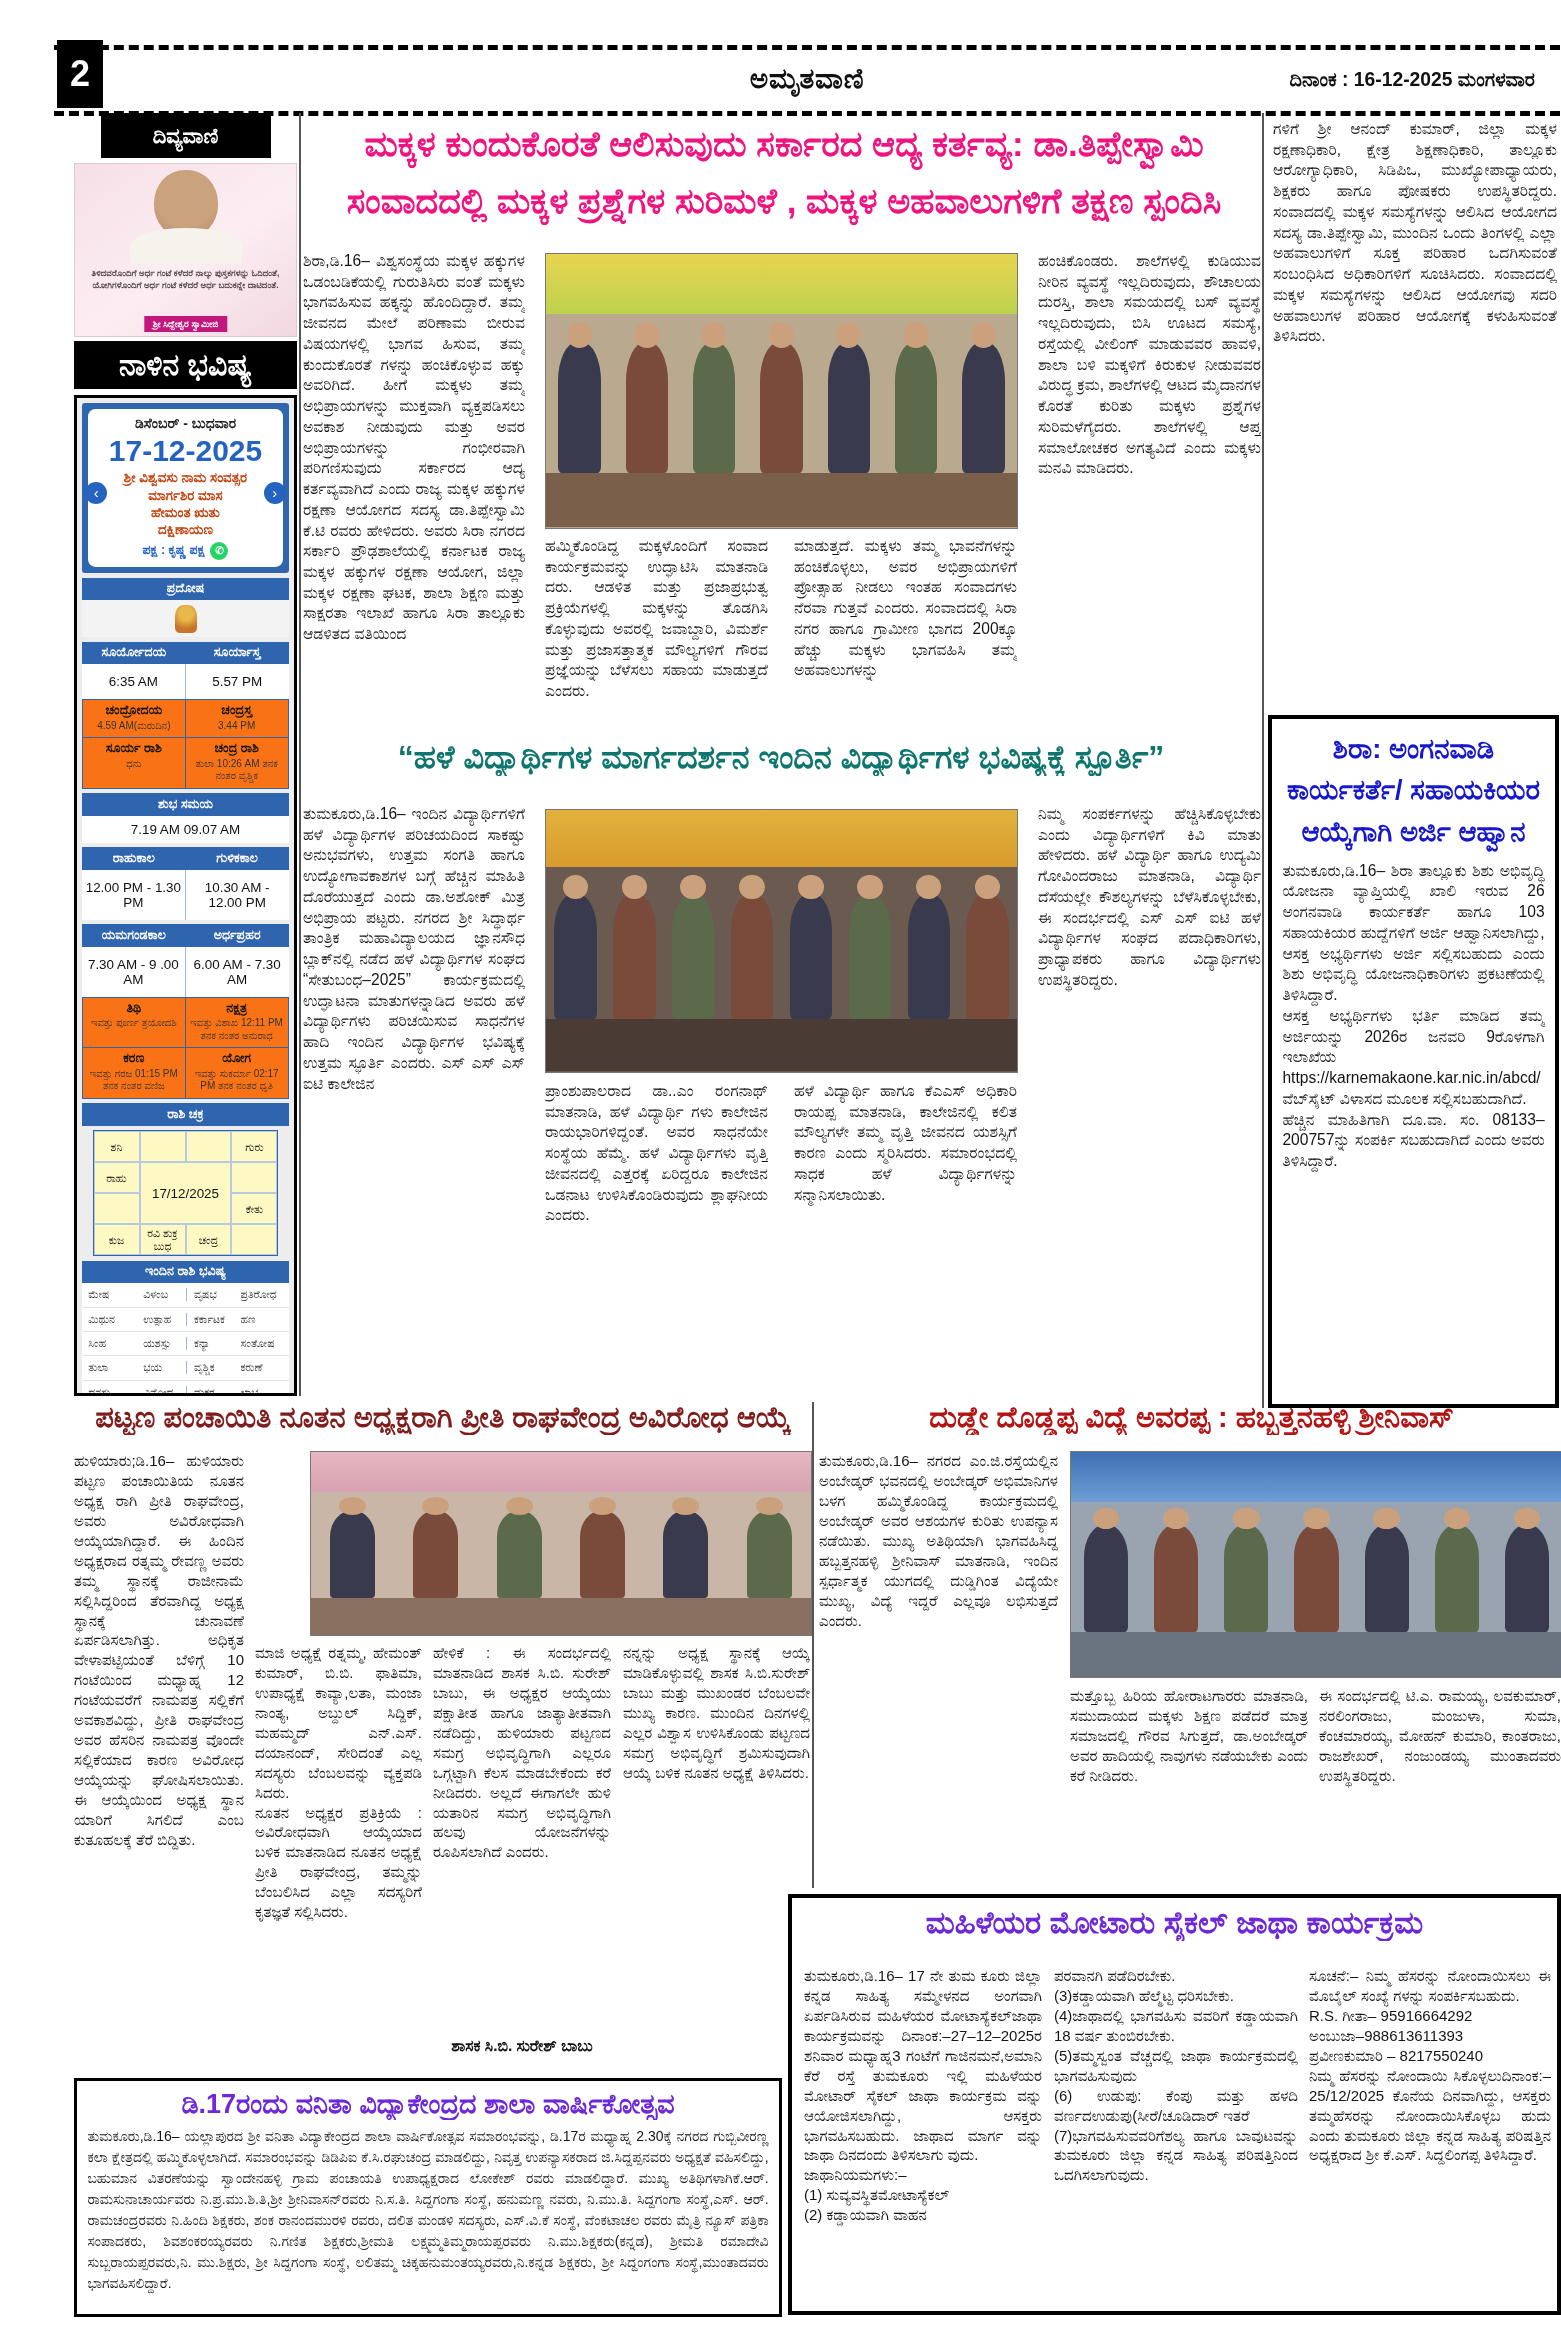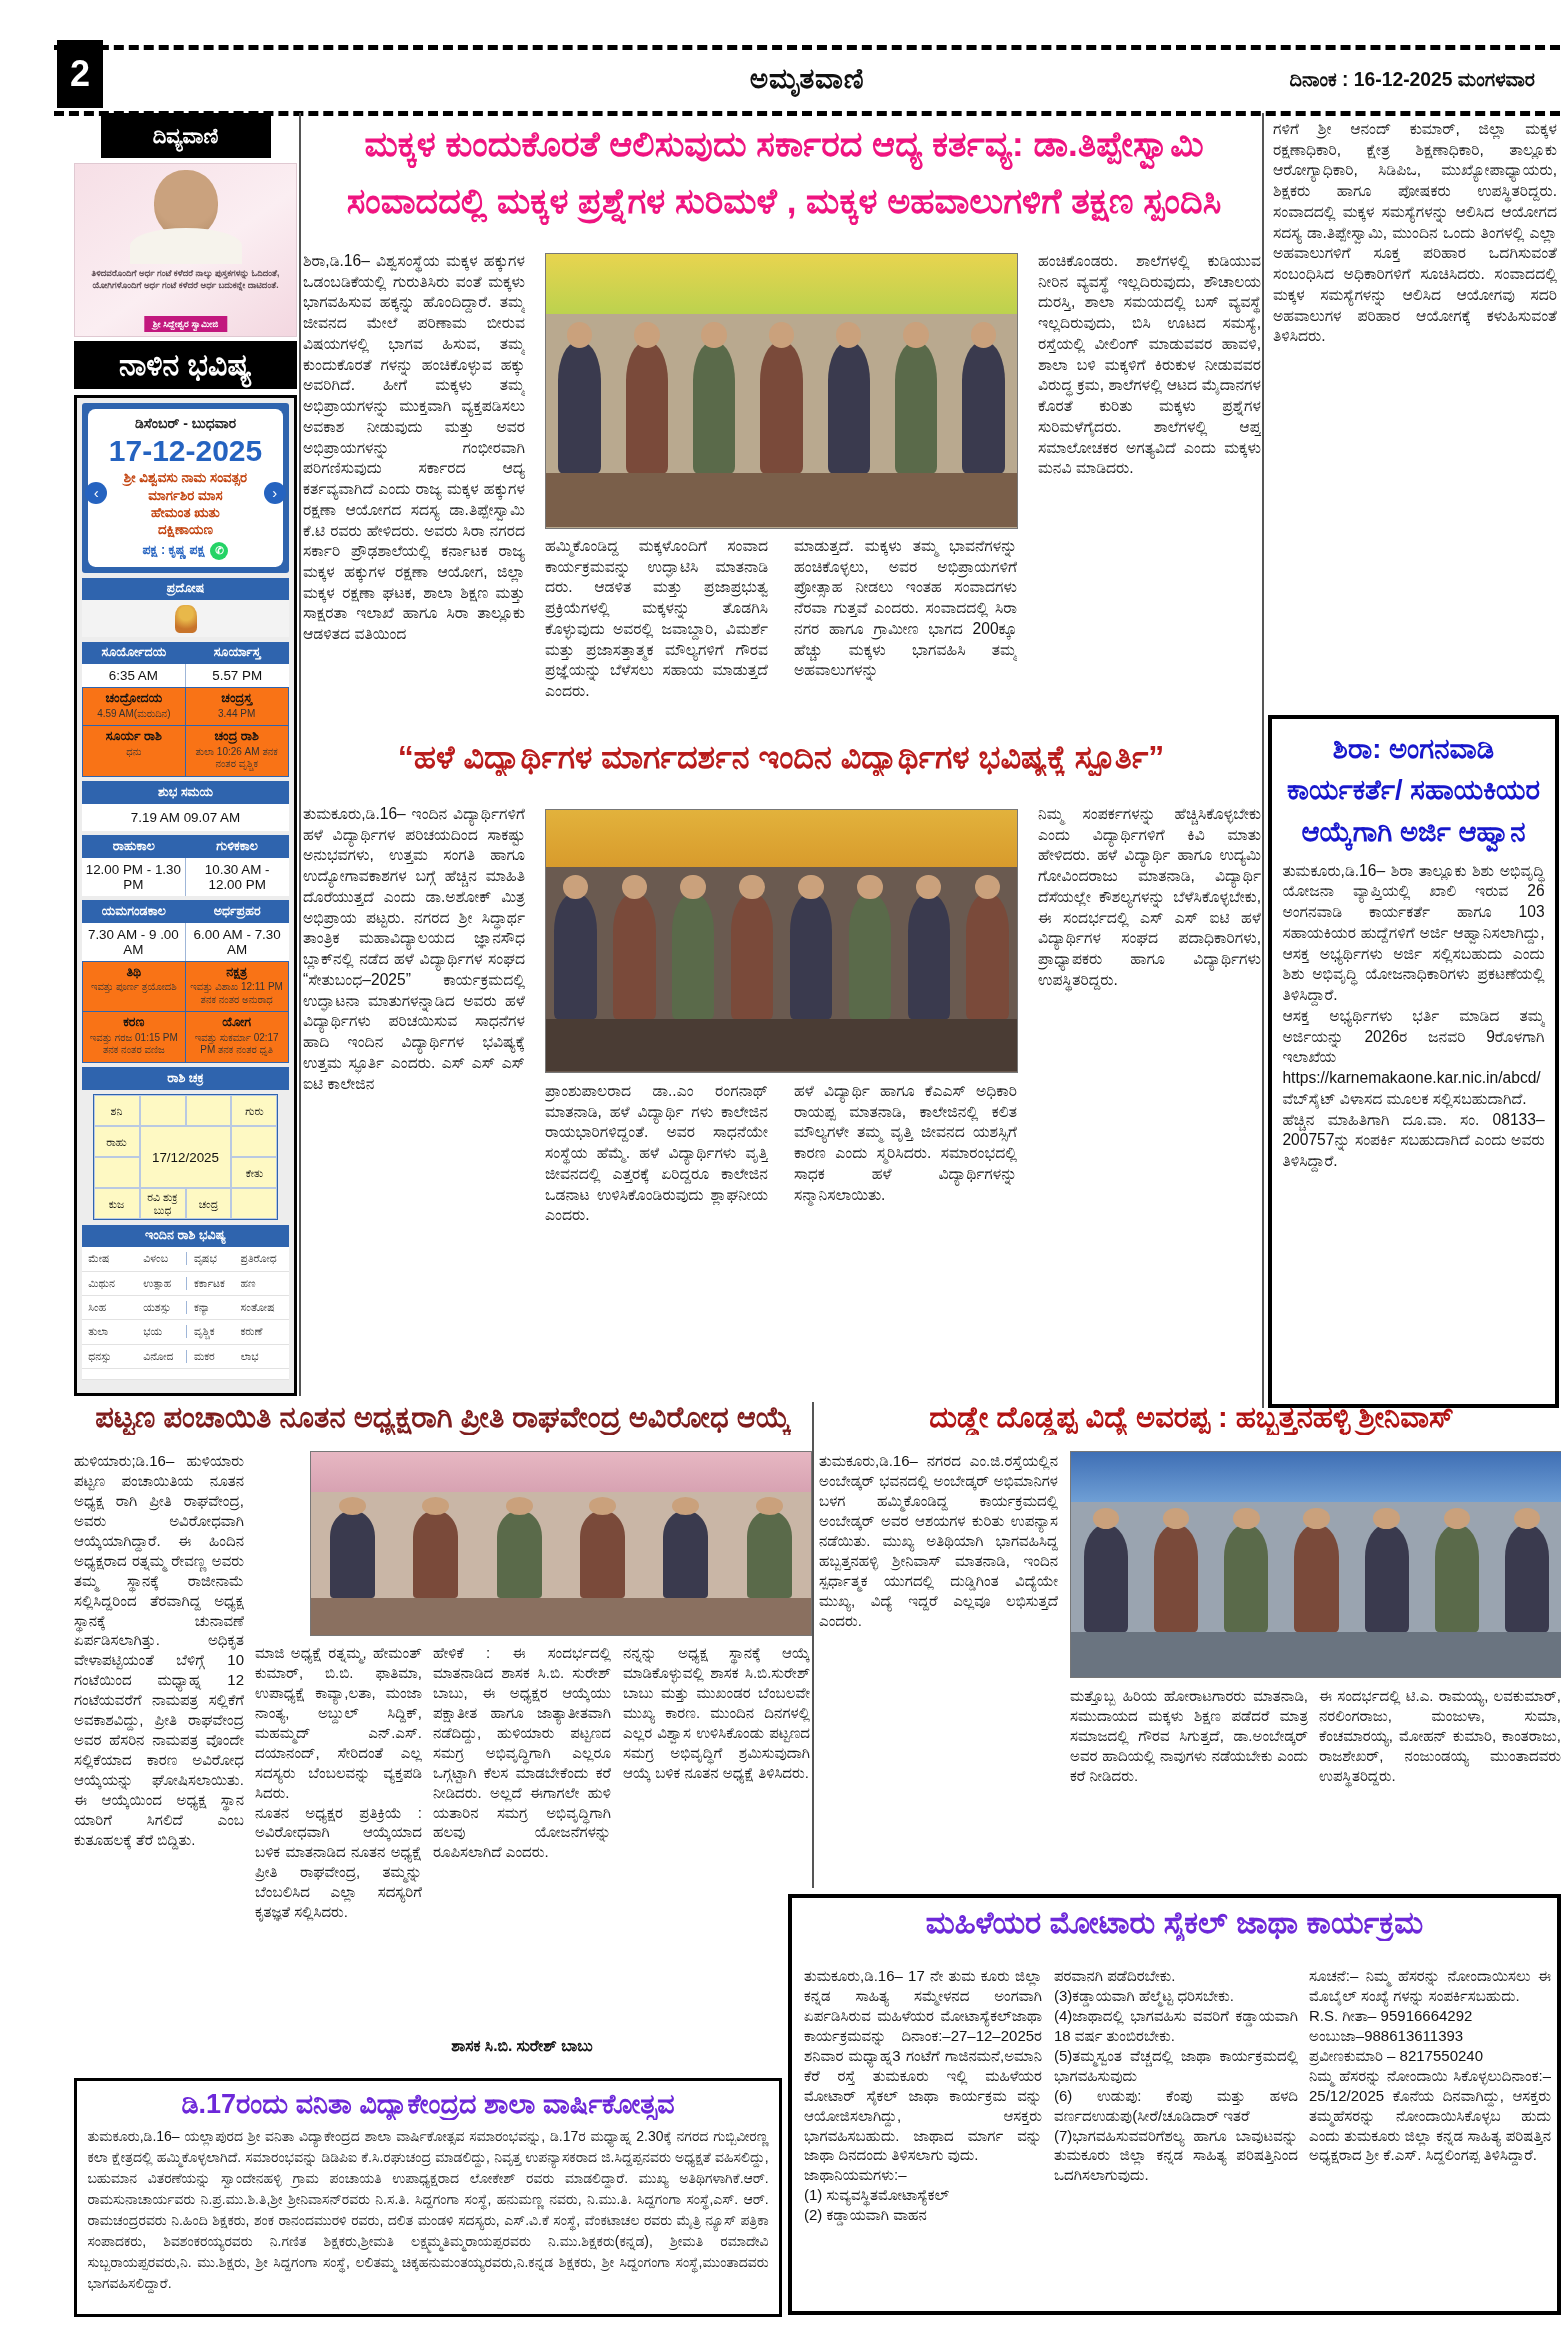--- a/index.html
+++ b/index.html
@@ -26,41 +26,41 @@
   .calinner{background:#fff;border-radius:7.4px;text-align:center;position:relative;padding:6px 19.3px 7.4px;}
   .calmonth{font-size:14px;font-weight:bold;color:#222;}
   .caldate{font-size:30px;font-weight:bold;color:#2563c0;margin:1.5px 0;}
   .calline{font-size:13.4px;font-weight:bold;color:#c2410c;line-height:1.3;}
   .calpaksha{font-size:12.6px;font-weight:bold;color:#2563c0;margin-top:3px;}
   .navarrow{position:absolute;top:46%;width:22px;height:22px;background:#2563c0;color:#fff;border-radius:50%;font-size:15px;line-height:22px;text-align:center;cursor:pointer;}
   .wicon{display:inline-block;width:18px;height:18px;background:#25d366;color:#fff;border-radius:50%;font-size:10.4px;line-height:18px;text-align:center;vertical-align:middle;margin-left:6px;}
   .bar{background:#2f64ae;color:#fff;font-size:12.6px;font-weight:bold;text-align:center;padding:3.7px 1.5px;margin-top:4.5px;}
   .bar2{display:grid;grid-template-columns:1fr 1fr;background:#2f64ae;color:#fff;font-size:12.6px;font-weight:bold;text-align:center;padding:3.7px 0;margin-top:4.5px;}
   .vals2{display:grid;grid-template-columns:1fr 1fr;background:#fff;}
-  .vals2 > div{padding:4px 3px;text-align:center;font-size:13.4px;}
+  .vals2 > div{padding:10px 3px;text-align:center;font-size:13.4px;}
   .vals2 > div:first-child{border-right:0.7px solid #9fb6d8;}
   .gimg{height:37px;background:#f3f3f3;display:flex;align-items:center;justify-content:center;}
   .deity{width:22px;height:28px;background:radial-gradient(circle at 50% 30%,#e8b84a 30%,#c8742a 70%);border-radius:40% 40% 20% 20%;}
   .mtbl{display:grid;grid-template-columns:1fr 1fr;border:1.5px solid #2f64ae;background:#f97316;margin-top:0;}
   .mcell{padding:3px 2.2px 5.2px;text-align:center;}
   .mcell .mh{font-weight:bold;font-size:12.6px;}
   .mcell .mv{font-size:10px;color:#333;margin-top:1.5px;line-height:1.25;}
   .mtbl .mcell:nth-child(odd){border-right:0.7px solid #2f64ae;}
   .mtbl .mcell:nth-child(n+3){border-top:0.7px solid #2f64ae;}
   .sval{background:#fff;text-align:center;font-size:13.4px;padding:6px 1.5px;}
   .chk{display:grid;grid-template-columns:repeat(4,1fr);grid-template-rows:repeat(4,31px);border:1.5px solid #2f64ae;background:#fef9c3;margin:4.5px 10.4px 0;}
   .chc{border:0.7px solid #b9c9e2;display:flex;align-items:center;justify-content:center;font-size:10.8px;text-align:center;line-height:1.15;}
   .chcenter{font-size:13.4px;}
   .bhv{background:#fff;margin-top:0;}
   .bhr{display:grid;grid-template-columns:55px 1fr 55px 1fr;font-size:10.8px;padding:5.2px 6px;border-bottom:0.7px solid #e2e2e2;color:#333;}
   .bhr span:nth-child(3){border-left:0.7px solid #9fb6d8;padding-left:7.4px;}
   
   .hl{position:absolute;font-weight:bold;text-align:center;white-space:nowrap;overflow:hidden;}
   .hl-pink{color:#ef1480;font-size:35px;line-height:1.62;white-space:normal;}
-  .hl-green{color:#b91c1c;font-size:32px;}
+  .hl-green{color:#0f766e;font-size:32px;}
   .hl-blue{color:#7f1d1d;}
   .hl-red{color:#b21414;font-size:29px;}
   
   .photo{position:absolute;overflow:hidden;border:0.7px solid #777;}
   .photo .pbanner{height:22%;width:100%;}
   .photo .pscene{height:58%;width:100%;display:flex;justify-content:space-around;align-items:flex-end;}
   .photo .pfloor{height:20%;width:100%;}
   .person{display:block;width:9%;height:82%;border-radius:45% 45% 8% 8%/30% 30% 5% 5%;position:relative;}
   .person::before{content:"";position:absolute;top:-16%;left:20%;width:60%;height:20%;background:#caa17c;border-radius:50%;}
   .person:nth-child(odd){background:#3a3a4e;}

